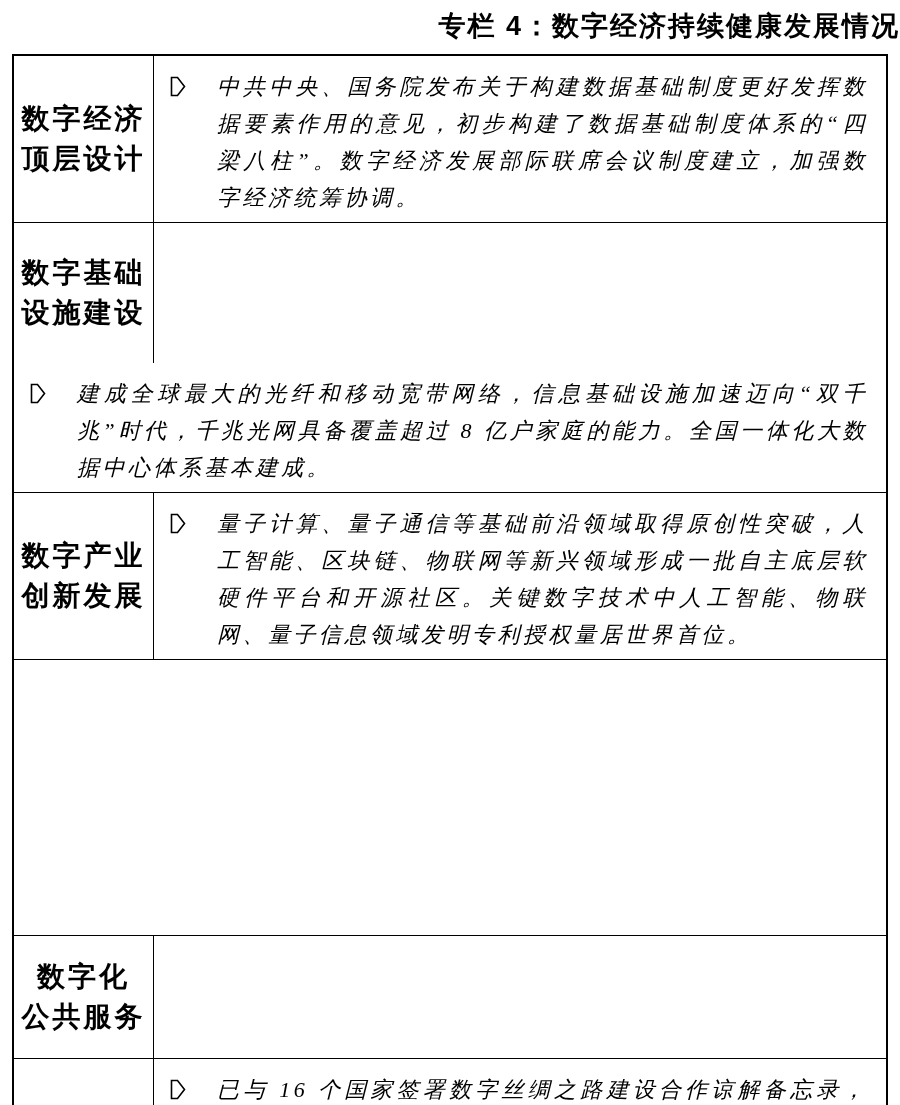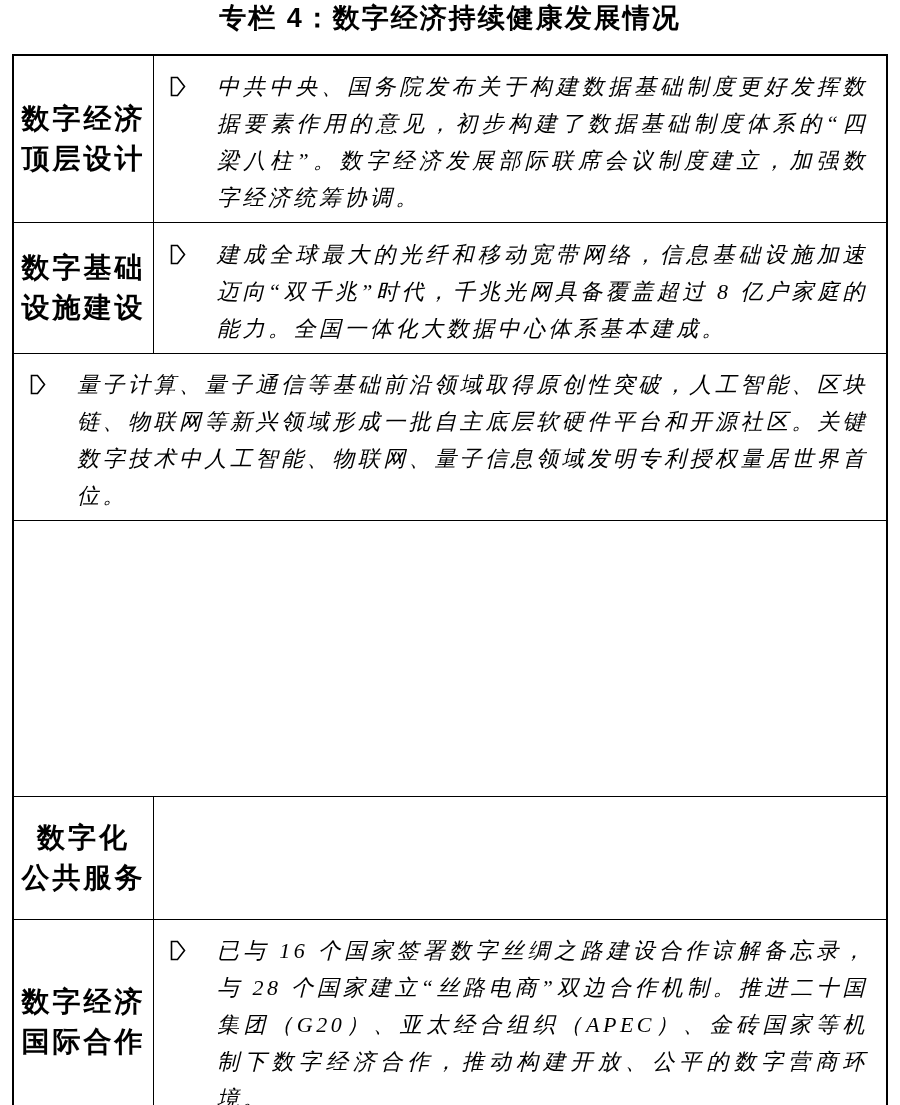--- a/index.html
+++ b/index.html
@@ -11,44 +11,44 @@
     overflow: hidden;
     font-family: "Liberation Serif", "DejaVu Serif", serif;
     color: #000000;
   }
   .page {
     width: 900px;
     height: 1105px;
     box-sizing: border-box;
   }
   .doc-title {
-    text-align: center;
+    text-align: right;
     font-family: "Liberation Sans", "DejaVu Sans", sans-serif;
     font-weight: bold;
     font-size: 27px;
     letter-spacing: 2px;
-    padding-top: 0;
+    padding-top: 8px;
     height: 52px;
     box-sizing: border-box;
   }
   .box-table {
     margin: 2px 12px 0 12px;
     width: 876px;
     border: 2px solid #000000;
     box-sizing: border-box;
   }
   .row {
     display: flex;
     box-sizing: border-box;
   }
   .row + .row {
     border-top: 1.5px solid #000000;
   }
   .row:nth-child(1) { min-height: 143px; }
-  .row:nth-child(2) { min-height: 131px; }
+  .row:nth-child(2) { min-height: 131px; flex-direction: column; }
   .row:nth-child(3) { min-height: 165px; }
   .row:nth-child(4) { min-height: 276px; }
   .row:nth-child(5) { min-height: 123px; }
   .row:nth-child(6) { min-height: 156px; }
   .label-cell {
     width: 140px;
     flex: 0 0 140px;
     border-right: 1.5px solid #000000;
     display: flex;
     align-items: center;
@@ -130,20 +130,22 @@
             <svg viewBox="0 0 16 21">
                 <path d="M1.5 1.5 L7.5 1.5 L14.5 10.5 L7.5 19.5 L1.5 19.5 Z" fill="#ffffff" stroke="#000000" stroke-width="1.6"></path>
               </svg>
           </span>
           <p class="row-text">建成全球最大的光纤和移动宽带网络，信息基础设施加速迈向“双千兆”时代，千兆光网具备覆盖超过 8 亿户家庭的能力。全国一体化大数据中心体系基本建成。</p>
         </div>
       </div>
     </div>
 
     <div class="row">
+      <div class="label-cell">数字产业
+创新发展</div>
       <div class="content-cell">
         <div class="content-inner">
           <span class="arrow-bullet">
             <svg viewBox="0 0 16 21">
                 <path d="M1.5 1.5 L7.5 1.5 L14.5 10.5 L7.5 19.5 L1.5 19.5 Z" fill="#ffffff" stroke="#000000" stroke-width="1.6"></path>
               </svg>
           </span>
           <p class="row-text">量子计算、量子通信等基础前沿领域取得原创性突破，人工智能、区块链、物联网等新兴领域形成一批自主底层软硬件平台和开源社区。关键数字技术中人工智能、物联网、量子信息领域发明专利授权量居世界首位。</p>
         </div>
       </div>

